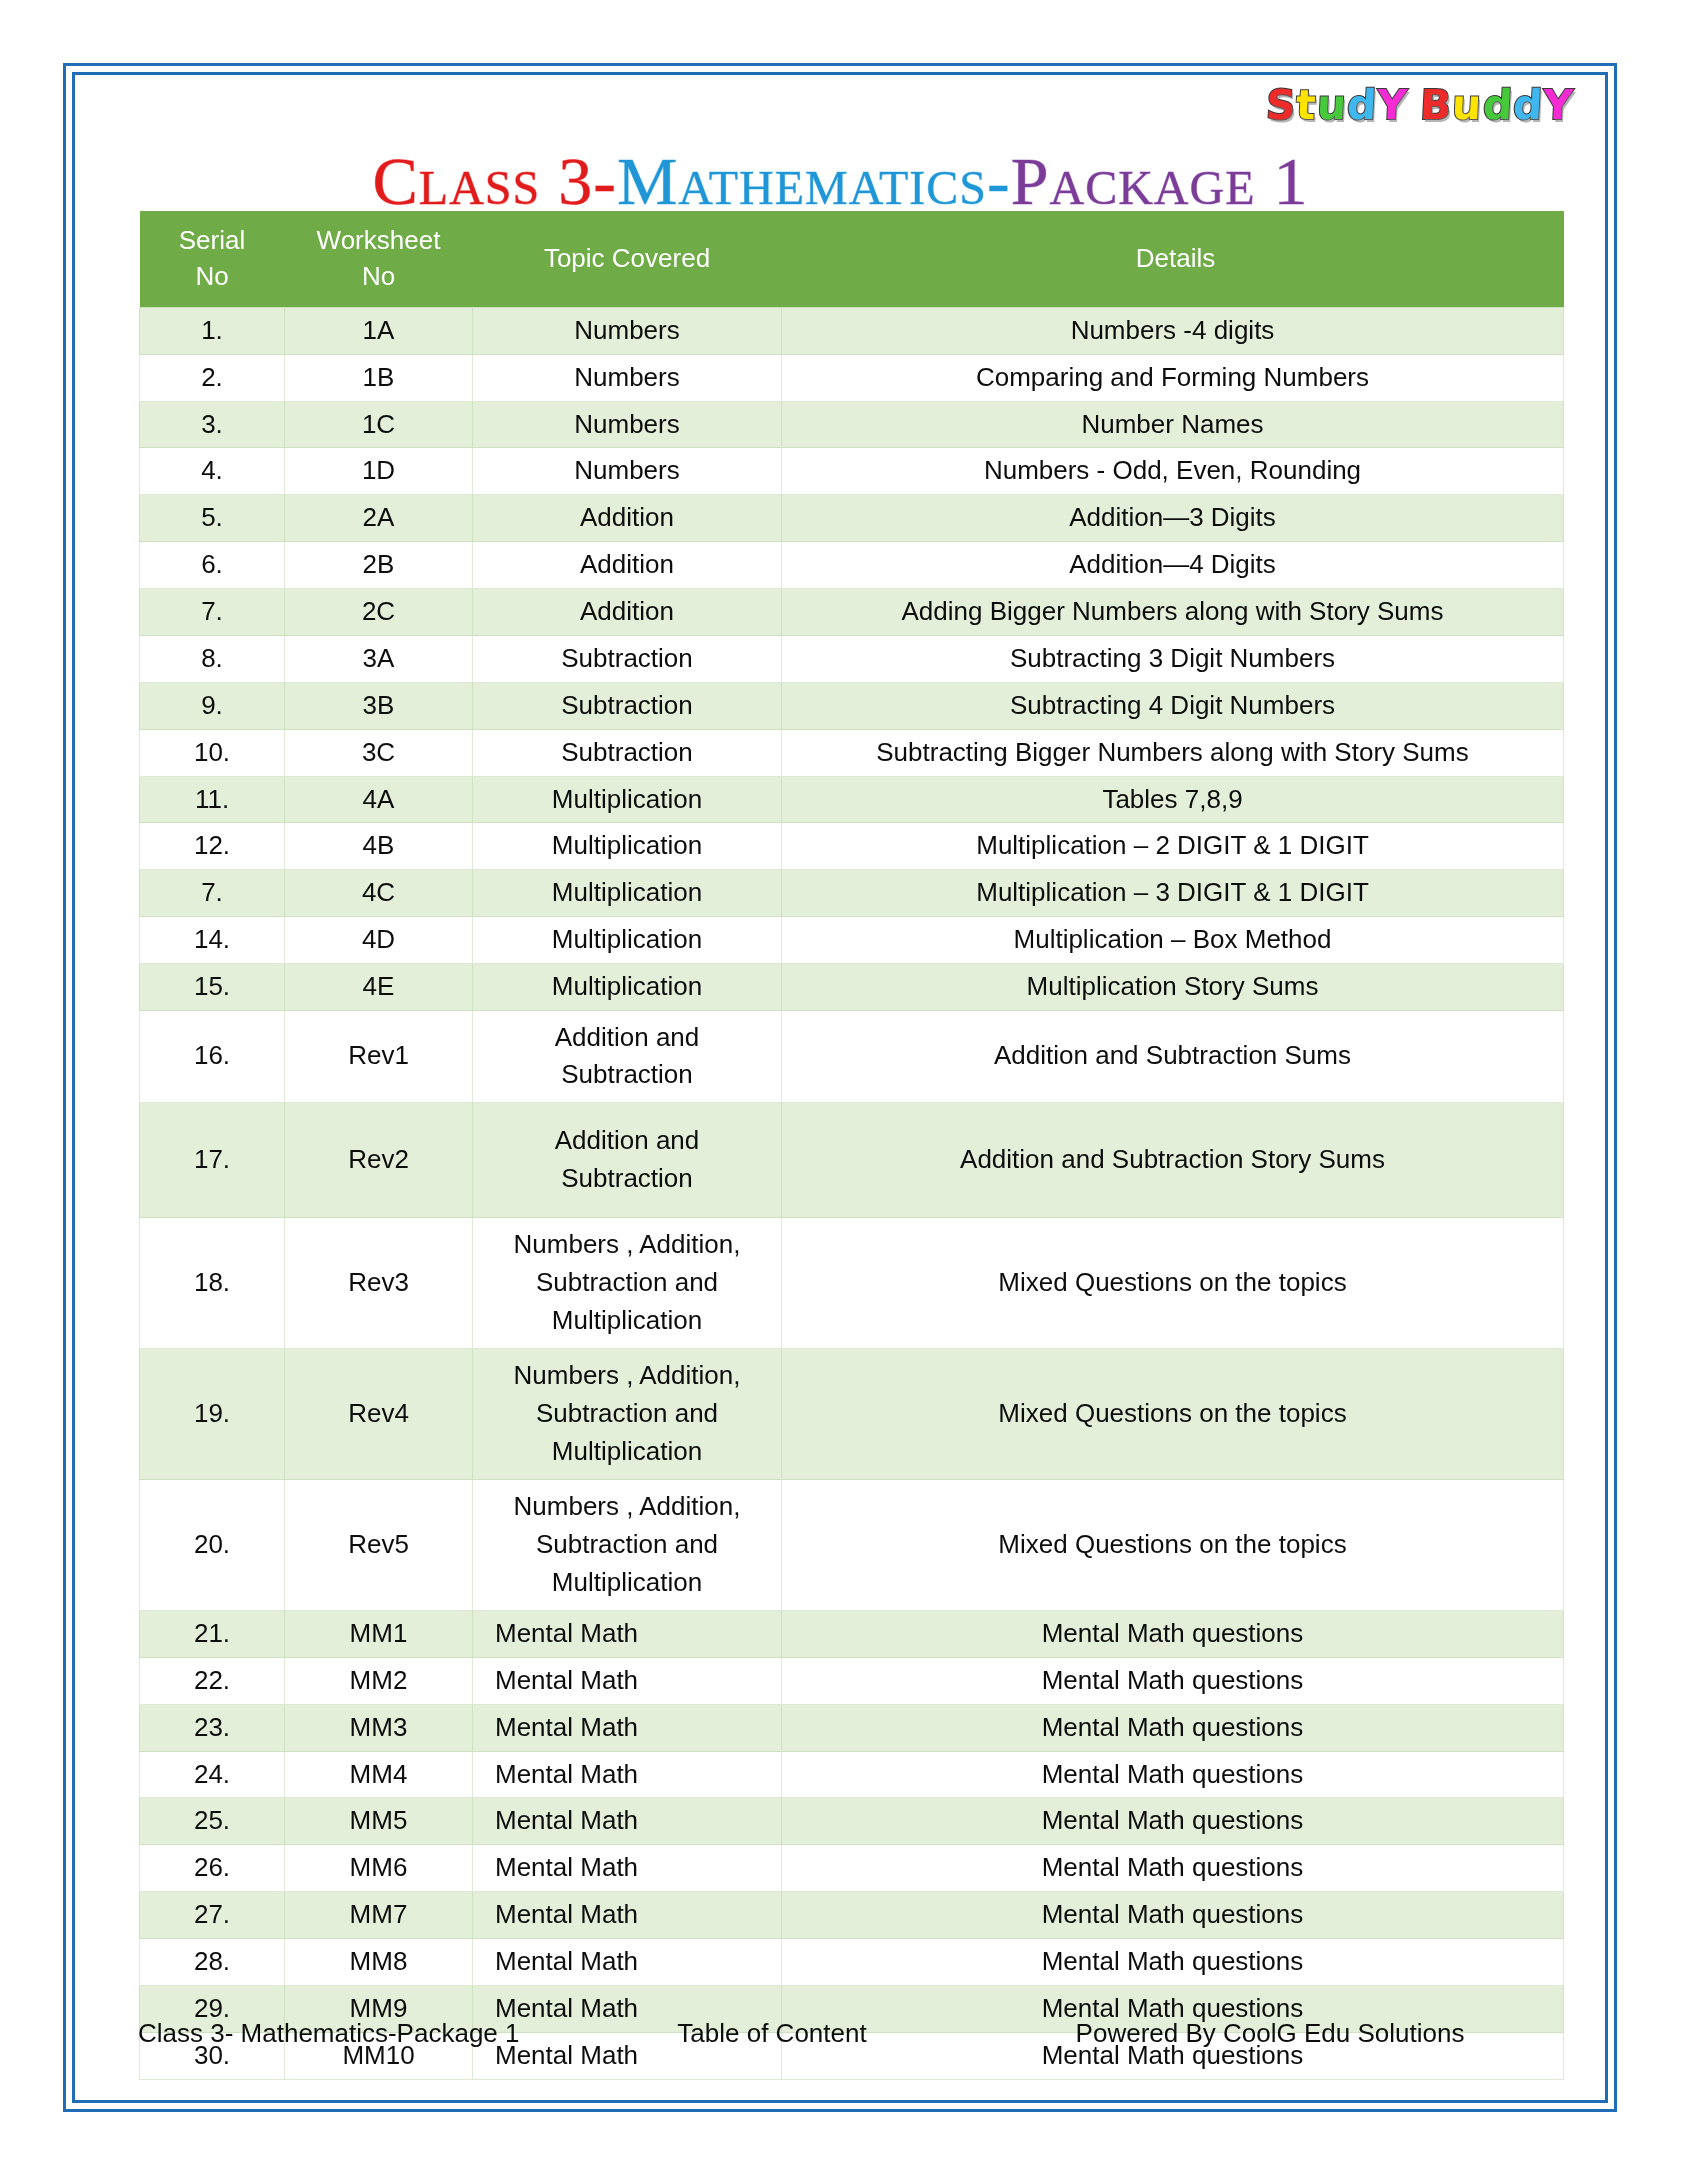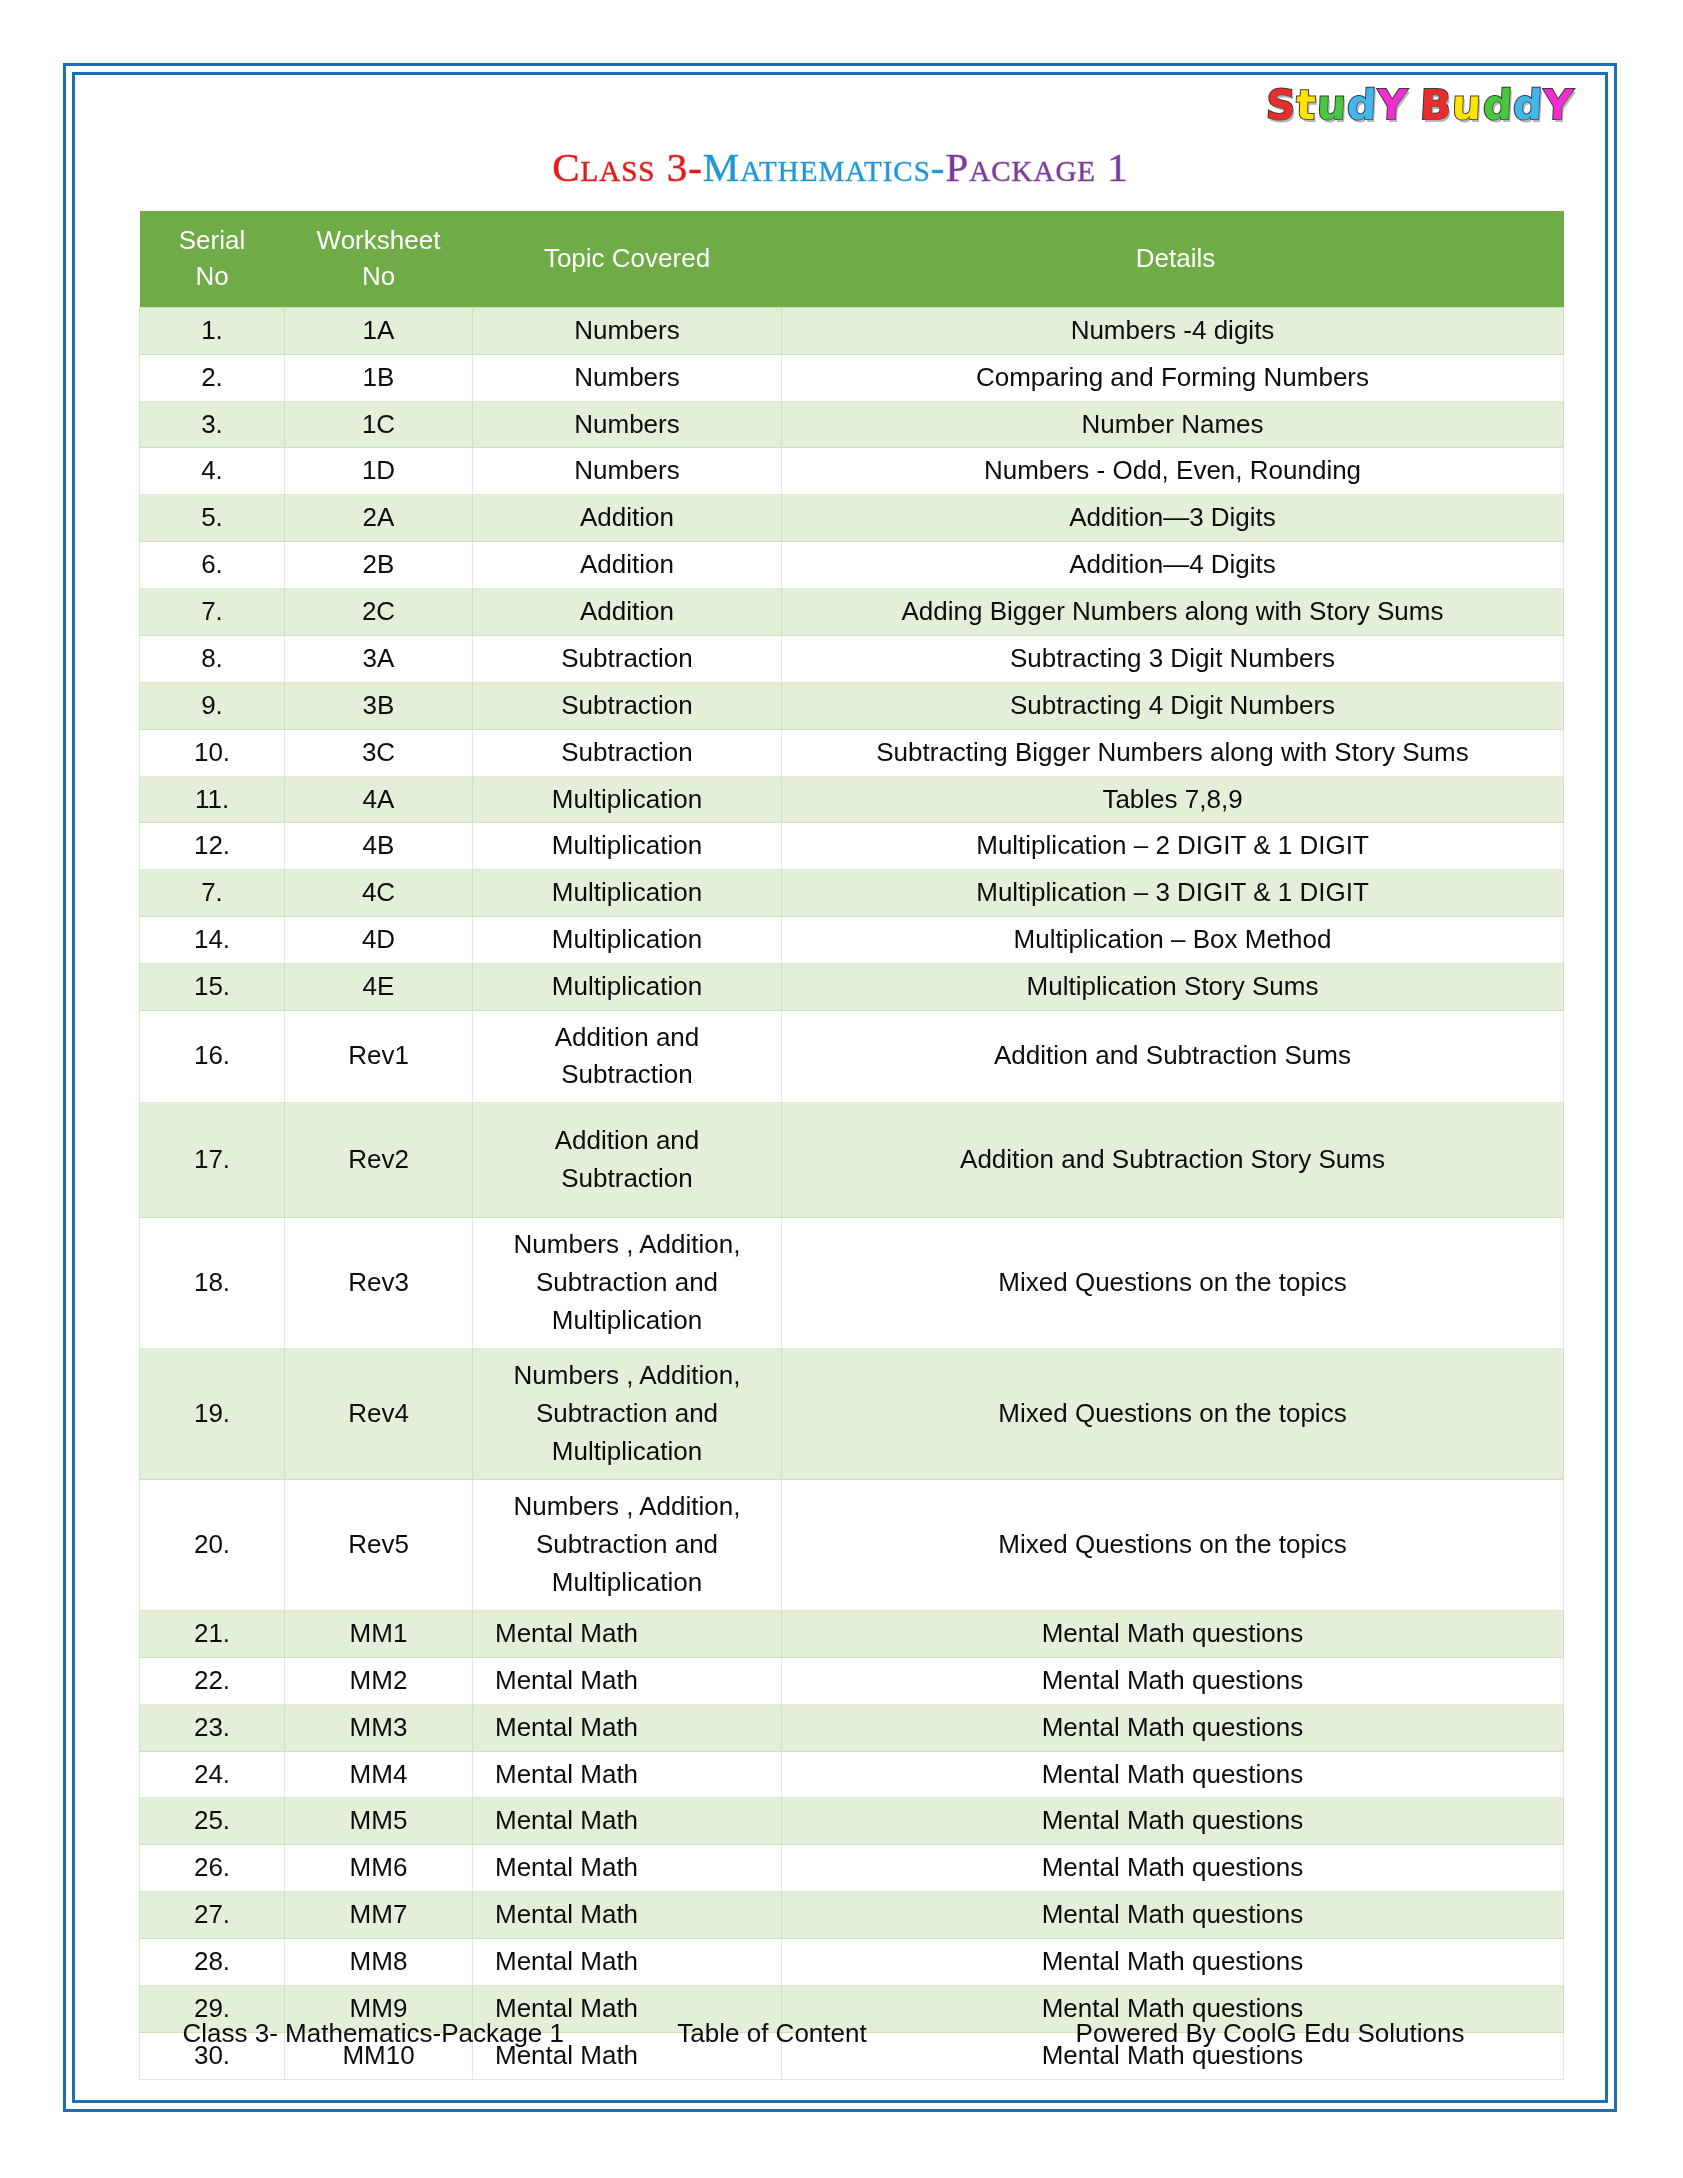--- a/index.html
+++ b/index.html
@@ -71,21 +71,21 @@
   .c-mag { color: #f52bd4; }
 
   
   .doc-title {
     position: absolute;
     left: 0;
     top: 65px;
     width: 100%;
     text-align: center;
     font-family: "Liberation Serif", serif;
-    font-size: 41px;
+    font-size: 68px;
     font-variant: small-caps;
     letter-spacing: 1px;
     white-space: nowrap;
     line-height: 1.05;
   }
   .doc-title .t-red {
     color: #e01b1b;
     -webkit-text-stroke: 1px #ff8a8a;
     paint-order: stroke fill;
   }
@@ -149,21 +149,21 @@
   .footer {
     position: absolute;
     left: 57px;
     right: 40px;
     bottom: 46px;
     display: flex;
     align-items: baseline;
     font-size: 26px;
     color: #0d0d0d;
   }
-  .footer .f-left  { flex: 0 0 426px; text-align: right; }
+  .footer .f-left  { flex: 0 0 426px; text-align: left; }
   .footer .f-mid   { flex: 0 0 416px; text-align: center; }
   .footer .f-right { flex: 1 1 auto;  text-align: center; }
 </style>
 </head>
 <body>
 
 <div class="page-frame">
   <div class="page-frame-inner"></div>
 </div>
 

